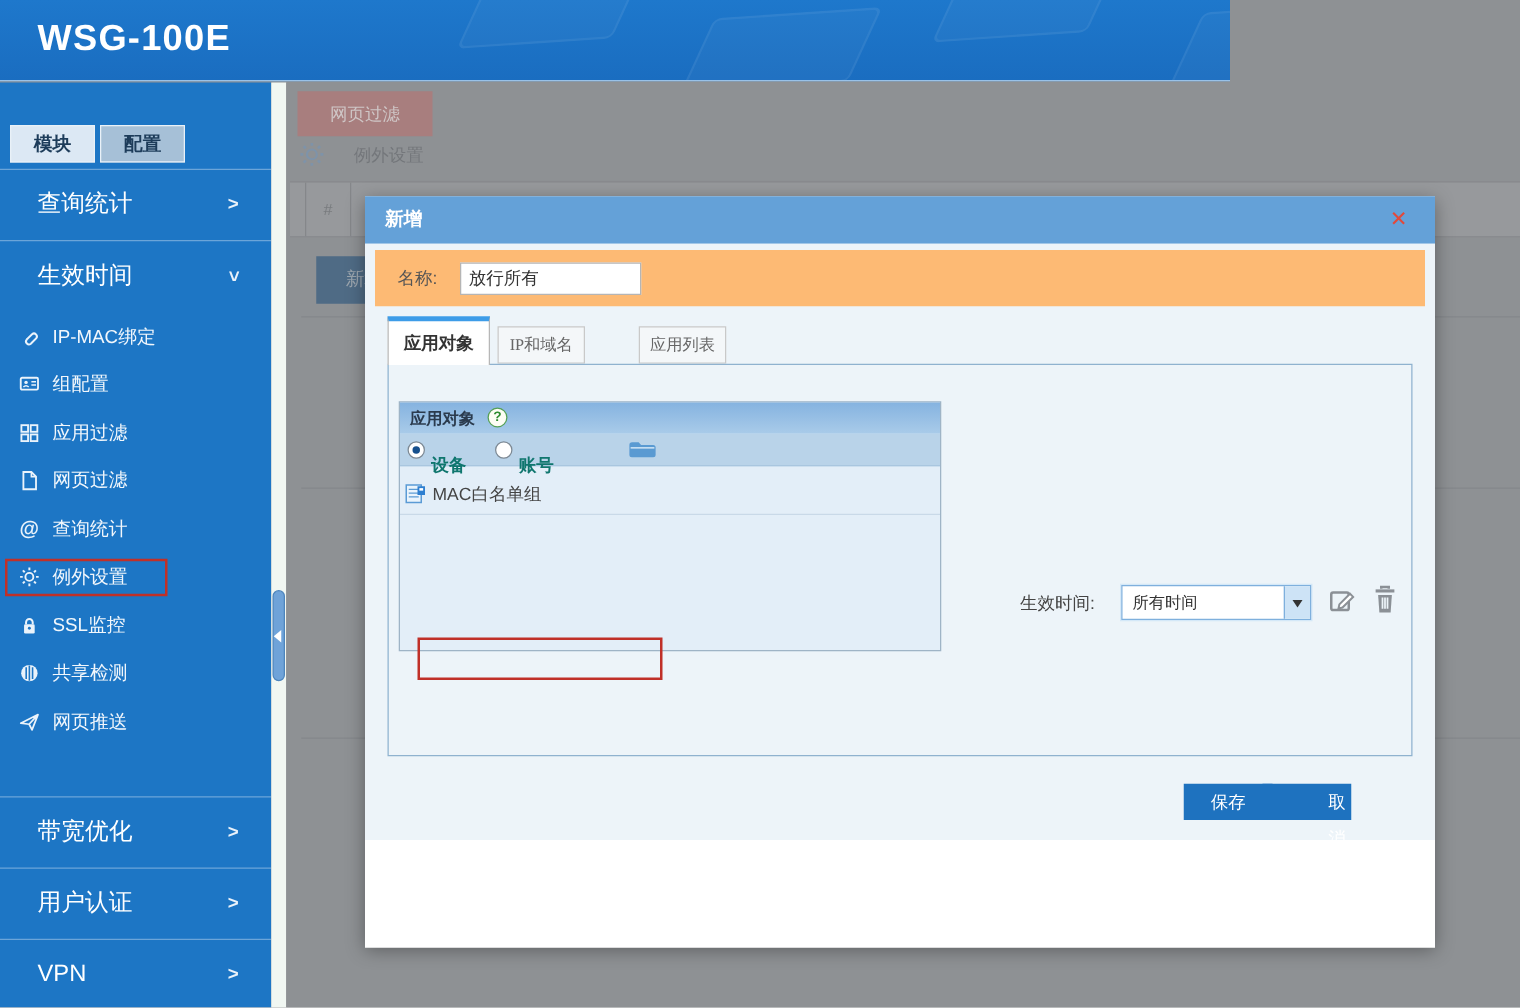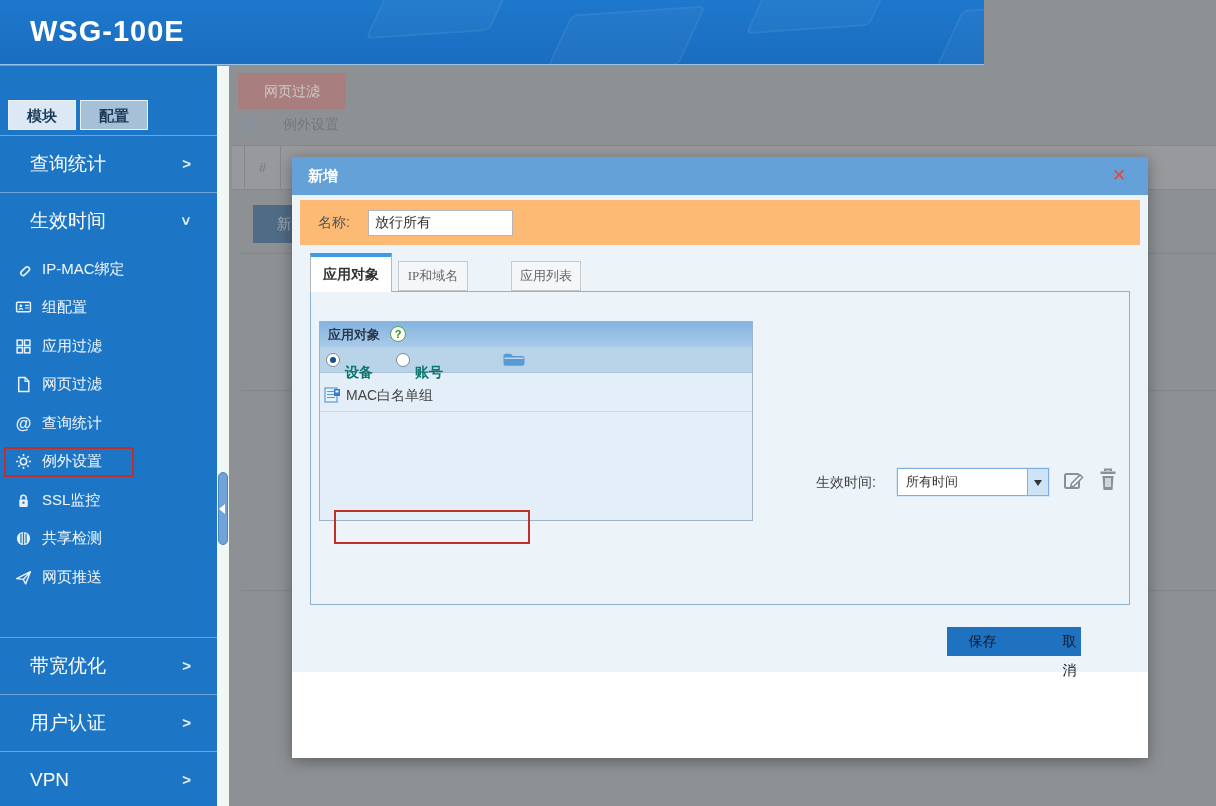--- a/index.html
+++ b/index.html
@@ -121,21 +121,21 @@
     border:1px solid #7fb0dd; box-shadow:0 0 0 1px #d4e8f8; cursor:pointer; }
   .eff-select .val { position:absolute; left:8px; top:0; line-height:26px; font-size:13px; color:#333; }
   .eff-select .arrow-box { position:absolute; right:0; top:0; width:21px; height:26px;
     background:#cde3f6; border-left:1px solid #7fb0dd; }
   .eff-select .arrow-box::after { content:""; position:absolute; left:6px; top:11px; width:0; height:0;
     border-left:4.5px solid transparent; border-right:4.5px solid transparent; border-top:6px solid #333; }
   .icon-btn { position:absolute; cursor:pointer; color:#8b9096; }
   .edit-btn { left:752px; top:177px; width:22px; height:22px; }
   .trash-btn { left:787px; top:176px; width:20px; height:24px; }
 
-  .m-btn { position:absolute; top:470px; width:71px; height:29px; background:#1e72bf; color:#0f172a;
+  .m-btn { position:absolute; top:470px; width:71px; height:29px; background:#1e72bf; color:#ffffff;
     font-size:14px; text-align:center; line-height:29px; cursor:pointer; }
   .save-btn { left:655px; }
   .cancel-btn { left:718px;padding-left:48px; }
 </style>
 </head>
 <body>
 
 <div id="app">
 
   <div class="top-header">

